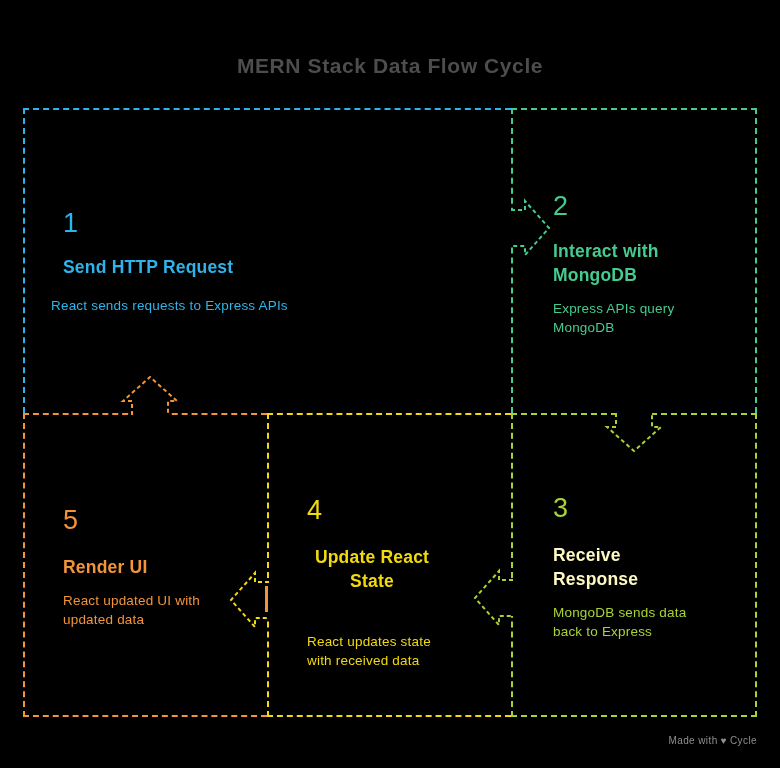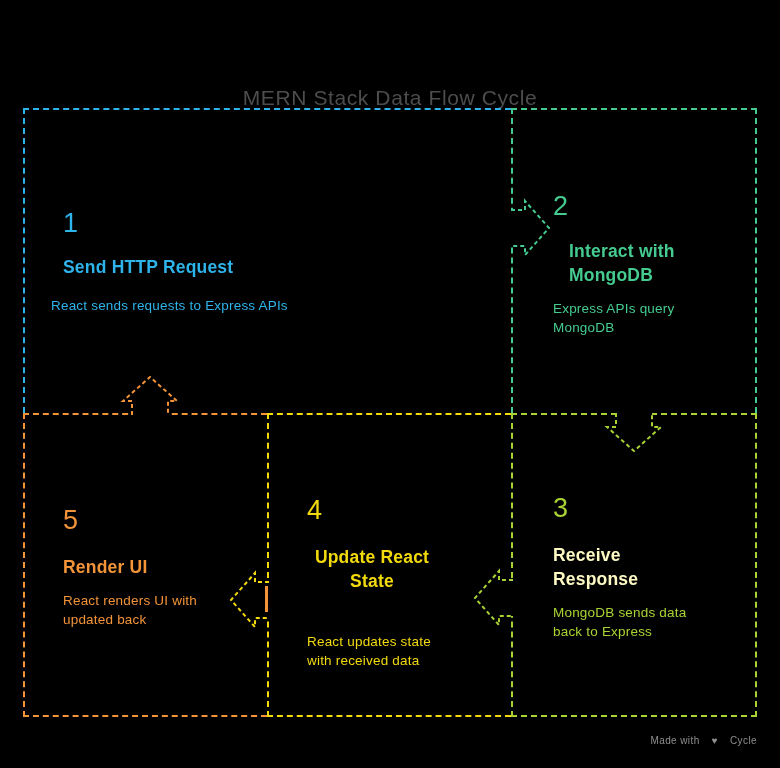--- a/index.html
+++ b/index.html
@@ -6,34 +6,34 @@
   .canvas{
     position:relative;
     width:780px;height:768px;
     background:#000;
     overflow:hidden;
     font-family:"Liberation Sans","DejaVu Sans",sans-serif;
   }
   .diagram-title{
     position:absolute;left:0;top:54px;width:780px;
     text-align:center;
-    font-size:21px;font-weight:normal;letter-spacing:0.6px;margin-top:32px;
+    font-size:21px;font-weight:bold;letter-spacing:0.6px;
   }
   .hline{position:absolute;height:0;border-top:2px dashed transparent;}
   .vline{position:absolute;width:0;border-left:2px dashed transparent;}
   .arrow-svg{position:absolute;overflow:visible;}
   .step-number{position:absolute;font-size:27px;font-weight:500;letter-spacing:0.3px;}
   .step-title{position:absolute;font-size:17.5px;font-weight:bold;line-height:24px;letter-spacing:0.2px;}
   .step-desc{position:absolute;font-size:13.5px;font-weight:400;line-height:19px;letter-spacing:0.2px;}
   .notch-segment{position:absolute;width:3px;}
   .watermark{
     position:absolute;right:20px;top:735px;
     font-size:10px;letter-spacing:0.4px;
   }
-  .watermark span{margin-right:3px;margin-left:9px;}
+  .watermark span{margin-right:3px;}
 </style>
 </head>
 <body>
 
 <div class="canvas">
 
   <div class="diagram-title" style="color: rgb(77, 77, 77);">MERN Stack Data Flow Cycle</div>
 
   <div class="hline" style="left: 23px; top: 108px; width: 488px; border-color: rgb(46, 179, 234);"></div>
   <div class="hline" style="left: 511px; top: 108px; width: 246px; border-color: rgb(69, 203, 143);"></div>
@@ -69,39 +69,39 @@
   </svg>
 
   <div>
     <div class="step-number" style="left: 63px; top: 208px; color: rgb(46, 179, 234);">1</div>
     <div class="step-title" style="left: 63px; top: 255px; width: 400px; color: rgb(46, 179, 234);">Send HTTP Request</div>
     <div class="step-desc" style="left: 51px; top: 296px; width: 400px; color: rgb(46, 179, 234);">React sends requests to Express APIs</div>
   </div>
 
   <div>
     <div class="step-number" style="left: 553px; top: 191px; color: rgb(69, 203, 143);">2</div>
-    <div class="step-title" style="left: 553px; top: 239px; width: 150px; color: rgb(69, 203, 143); margin-left: 16px;">Interact with MongoDB</div>
+    <div class="step-title" style="left: 553px; top: 239px; width: 150px; color: rgb(69, 203, 143);">Interact with MongoDB</div>
     <div class="step-desc" style="left: 553px; top: 299px; width: 150px; color: rgb(69, 203, 143);">Express APIs query MongoDB</div>
   </div>
 
   <div>
     <div class="step-number" style="left: 553px; top: 493px; color: rgb(169, 211, 52);">3</div>
     <div class="step-title" style="left: 553px; top: 543px; width: 120px; color: #fef9c3;">Receive Response</div>
     <div class="step-desc" style="left: 553px; top: 603px; width: 150px; color: rgb(169, 211, 52);">MongoDB sends data back to Express</div>
   </div>
 
   <div>
     <div class="step-number" style="left: 307px; top: 495px; color: rgb(242, 218, 12);">4</div>
     <div class="step-title" style="left: 307px; top: 545px; width: 130px; color: rgb(242, 218, 12); text-align: center;">Update React State</div>
     <div class="step-desc" style="left: 307px; top: 605px; width: 140px; color: rgb(242, 218, 12); margin-top: 27px;">React updates state with received data</div>
   </div>
 
   <div>
     <div class="step-number" style="left: 63px; top: 505px; color: rgb(243, 148, 57);">5</div>
     <div class="step-title" style="left: 63px; top: 555px; width: 180px; color: rgb(243, 148, 57);">Render UI</div>
-    <div class="step-desc" style="left: 63px; top: 591px; width: 150px; color: rgb(243, 148, 57);">React renders UI with updated back</div>
+    <div class="step-desc" style="left: 63px; top: 591px; width: 150px; color: rgb(243, 148, 57);">React updated UI with updated data</div>
   </div>
 
   <div class="watermark" style="color: rgb(143, 143, 143);">
     <span>Made with</span><span>♥</span><span>Cycle</span>
   </div>
 
 </div>
 
 </body></html>

